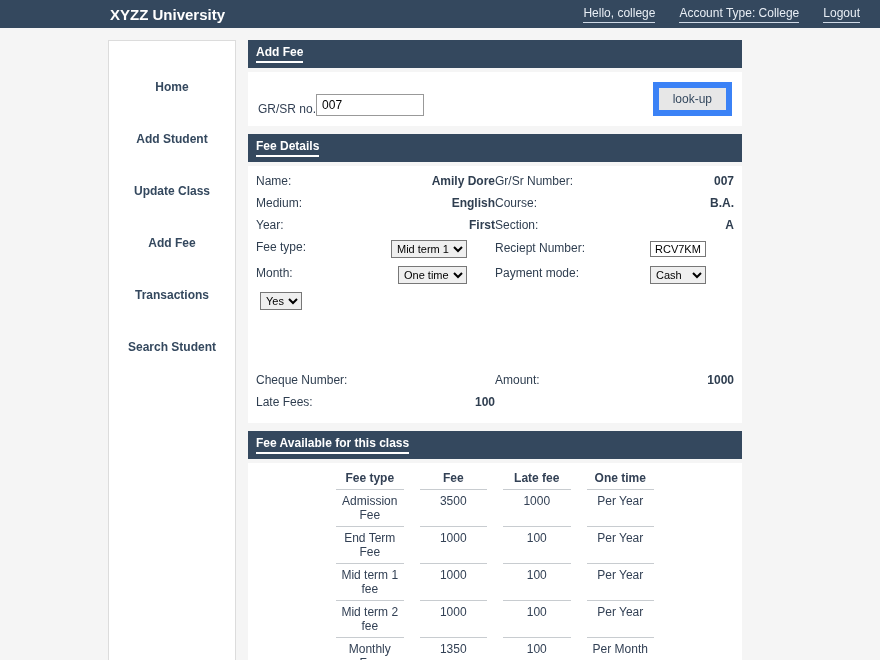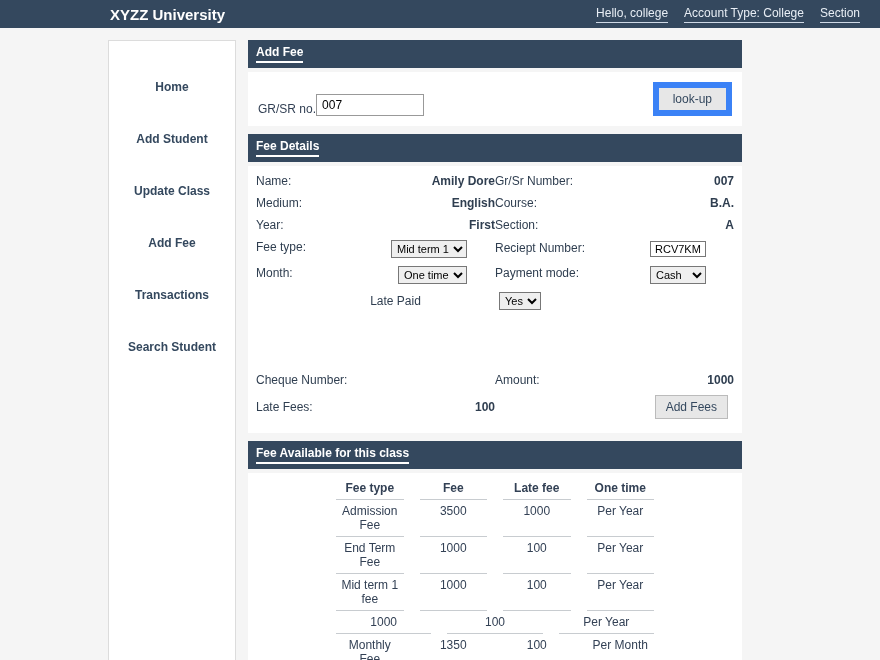--- a/index.html
+++ b/index.html
@@ -15,21 +15,21 @@
     .topbar {
       background: #34485e;
       color: #fff;
       height: 28px;
       display: flex;
       align-items: center;
       justify-content: space-between;
       padding: 0 20px 0 110px;
     }
     .brand { font-size: 15px; font-weight: bold; }
-    .topnav { display: flex; gap: 16px; font-size: 12px; }
+    .topnav { display: flex; gap: 24px; font-size: 12px; }
     .topnav a {
       color: #e8eef5;
       text-decoration: none;
       border-bottom: 1px solid #cfd9e6;
       padding-bottom: 2px;
       cursor: pointer;
     }
     .container { display: flex; padding: 12px 0 0 108px; gap: 12px; }
     .sidebar {
       width: 128px;
@@ -115,21 +115,21 @@
     .fee-avail-wrap { padding: 0 80px 0 80px; }
   </style>
 </head>
 <body>
 
 <div class="topbar">
   <div class="brand">XYZZ University</div>
   <div class="topnav">
     <a>Hello, college</a>
     <a>Account Type: College</a>
-    <a>Section</a>
+    <a>Logout</a>
   </div>
 </div>
 
 <div class="container">
   <div class="sidebar">
     <a>Home</a>
     <a>Add Student</a>
     <a>Update Class</a>
     <a>Add Fee</a>
     <a>Transactions</a>
@@ -194,43 +194,39 @@
         <div class="dcell">
           <div class="dlabel">Month:</div>
           <div class="dinput-wrap"><select><option>One time</option></select></div>
         </div>
         <div class="dcell">
           <div class="dlabel">Payment mode:</div>
           <div class="dinput-wrap"><select style="width:56px;"><option>Cash</option></select></div>
         </div>
       </div>
       <div class="drow latepaid-row">
-        <div class="lplabel">Late Paid</div>
         <div style="padding-left:4px;"><select><option>Yes</option></select></div>
       </div>
 
       <div class="spacer"></div>
 
       <div class="drow">
         <div class="dcell">
           <div class="dlabel">Cheque Number:</div>
           <div class="dvalue"></div>
         </div>
         <div class="dcell">
           <div class="dlabel">Amount:</div>
           <div class="dvalue">1000</div>
         </div>
       </div>
       <div class="drow">
         <div class="dcell">
           <div class="dlabel">Late Fees:</div>
           <div class="dvalue">100</div>
-        </div>
-        <div class="dcell" style="justify-content:flex-end; padding-right:6px;">
-          <button class="addfees-btn">Add Fees</button>
         </div>
       </div>
     </div>
 
     <div class="section-header">
       <span>Fee Available for this class</span>
     </div>
     <div class="fee-table">
       <div class="fee-avail-wrap">
         <div class="ft-row ft-header">
@@ -252,20 +248,21 @@
               <div class="c">100</div>
               <div class="c">Per Year</div>
             </div>
             <div class="ft-row">
               <div class="c">Mid term 1 fee</div>
               <div class="c">1000</div>
               <div class="c">100</div>
               <div class="c">Per Year</div>
             </div>
             <div class="ft-row">
+              <div class="c">Mid term 2 fee</div>
               <div class="c">1000</div>
               <div class="c">100</div>
               <div class="c">Per Year</div>
             </div>
             <div class="ft-row">
               <div class="c">Monthly Fee</div>
               <div class="c">1350</div>
               <div class="c">100</div>
               <div class="c">Per Month</div>
             </div>

